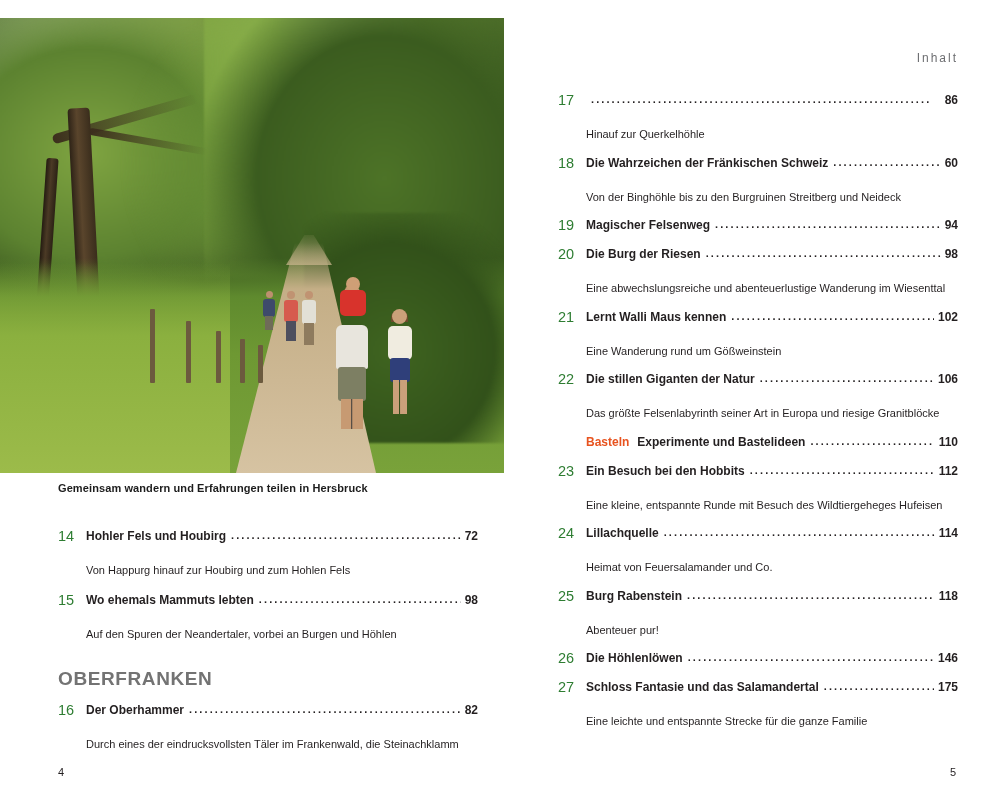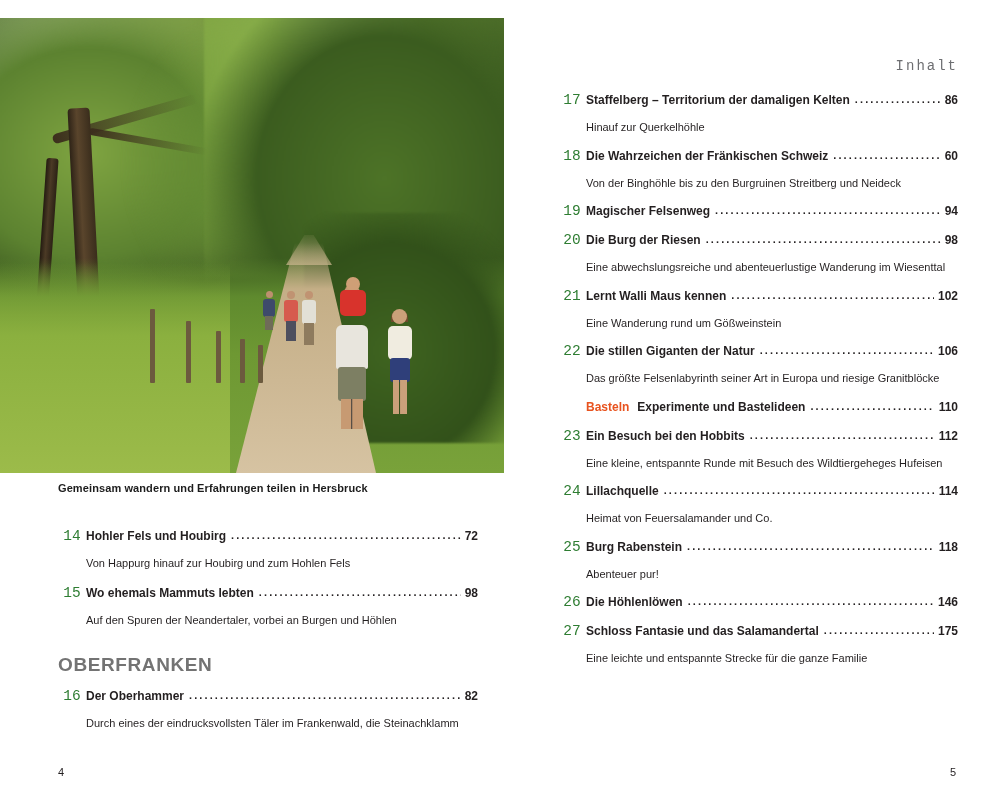--- a/index.html
+++ b/index.html
@@ -183,24 +183,24 @@
   .entry {
     display: flex;
     margin-bottom: 13px;
     align-items: flex-start;
   }
   .entry .num {
     flex: 0 0 28px;
     font-size: 14.5px;
     color: #2e7d32;
     font-weight: normal;
-    text-align: center;
+    text-align: left;
     line-height: 17px;
     padding-top: 0px;
-    font-family: Liberation Mono, monospace;
+    font-family: Liberation Sans, sans-serif;
   }
   .entry .body { flex: 1 1 auto; min-width: 0; }
   .titleline {
     display: flex;
     align-items: baseline;
     font-size: 12px;
     font-weight: bold;
     line-height: 17px;
     color: #231f20;
   }
@@ -219,21 +219,21 @@
   }
   .titleline .pg {
     white-space: nowrap;
     font-weight: bold;
     font-size: 12px;
   }
   .sub {
     font-size: 11px;
     line-height: 15.5px;
     color: #231f20;
-    margin-top: 11px;
+    margin-top: 18px;
   }
   .entry.special .titleline .t.label {
     color: #e8531f;
     font-weight: bold;
   }
   .entry.special .titleline .t.after {
     color: #231f20;
     font-weight: bold;
     margin-left: 8px;
   }
@@ -242,25 +242,24 @@
   .page-right {
     position: absolute;
     left: 500px;
     top: 0;
     width: 500px;
     height: 800px;
   }
   .running-head {
     position: absolute;
     right: 42px;
-    top: 58px;
-    font-size: 14px;
+    top: 51px;
+    font-size: 12px;
     letter-spacing: 2px;
     color: #6d6e71;
-    font-family: Liberation Mono, monospace;
   }
   .toc-right {
     position: absolute;
     left: 58px;
     top: 92px;
     width: 400px;
   }
   .toc-right .entry { margin-bottom: 12px; }
 
   .folio {
@@ -383,21 +382,20 @@
 
   <div class="page-right">
     <div class="running-head">Inhalt</div>
 
     <div class="toc-right">
 
       <div class="entry">
         <div class="num">17</div>
         <div class="body">
           <div class="titleline">
-            <span class="t">Staffelberg – Territorium der damaligen Kelten</span>
             <span class="dots">..................................................................</span>
             <span class="pg">86</span>
           </div>
           <div class="sub">Hinauf zur Querkelhöhle</div>
         </div>
       </div>
 
       <div class="entry">
         <div class="num">18</div>
         <div class="body">

